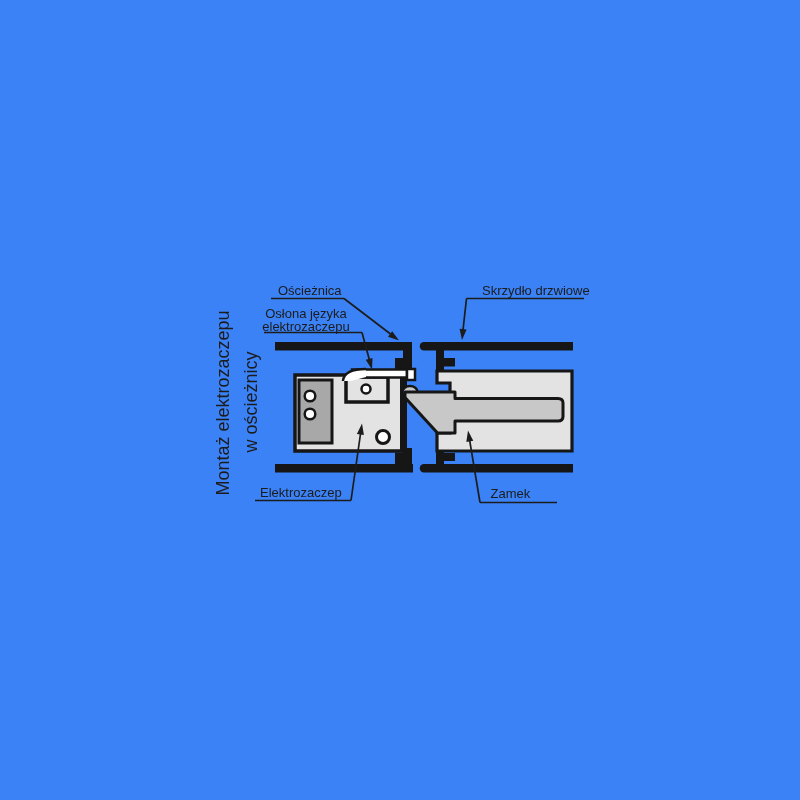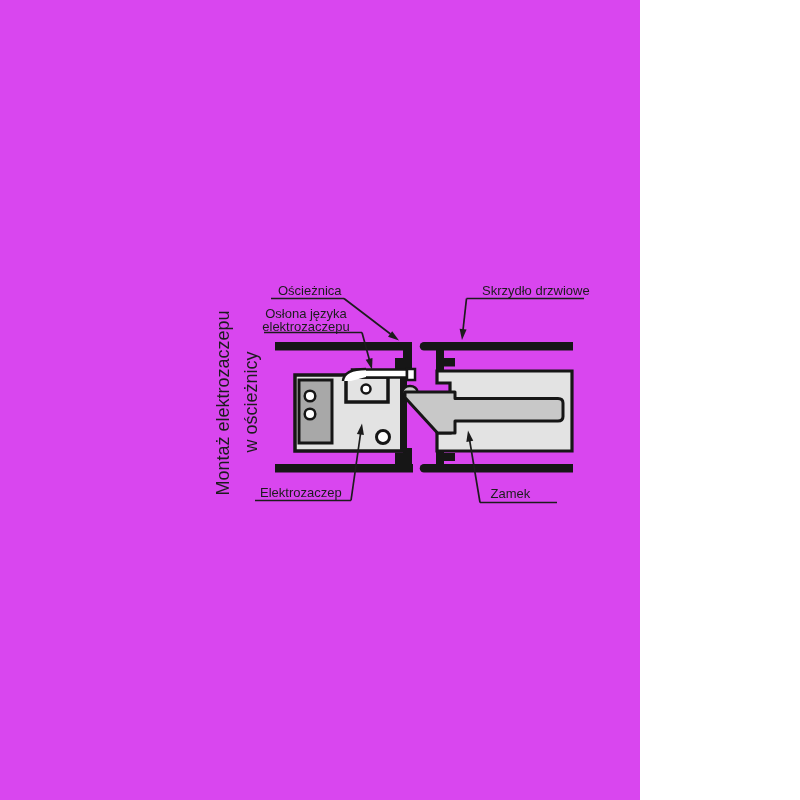--- a/index.html
+++ b/index.html
@@ -6,23 +6,23 @@
     margin: 0;
     padding: 0;
     background: #ffffff;
     width: 800px;
     height: 800px;
     overflow: hidden;
     font-family: "Liberation Sans", sans-serif;
   }
   .canvas {
     position: relative;
-    width: 640px;
+    width: 800px;
     height: 800px;
-    background: #d946ef;
+    background: #3b82f6;
   }
   svg { display: block; }
   .label-text {
     font-family: "Liberation Sans", sans-serif;
     font-size: 13px;
     fill: #1c1c1c;
   }
   .title-text {
     font-family: "Liberation Sans", sans-serif;
     font-size: 18px;

